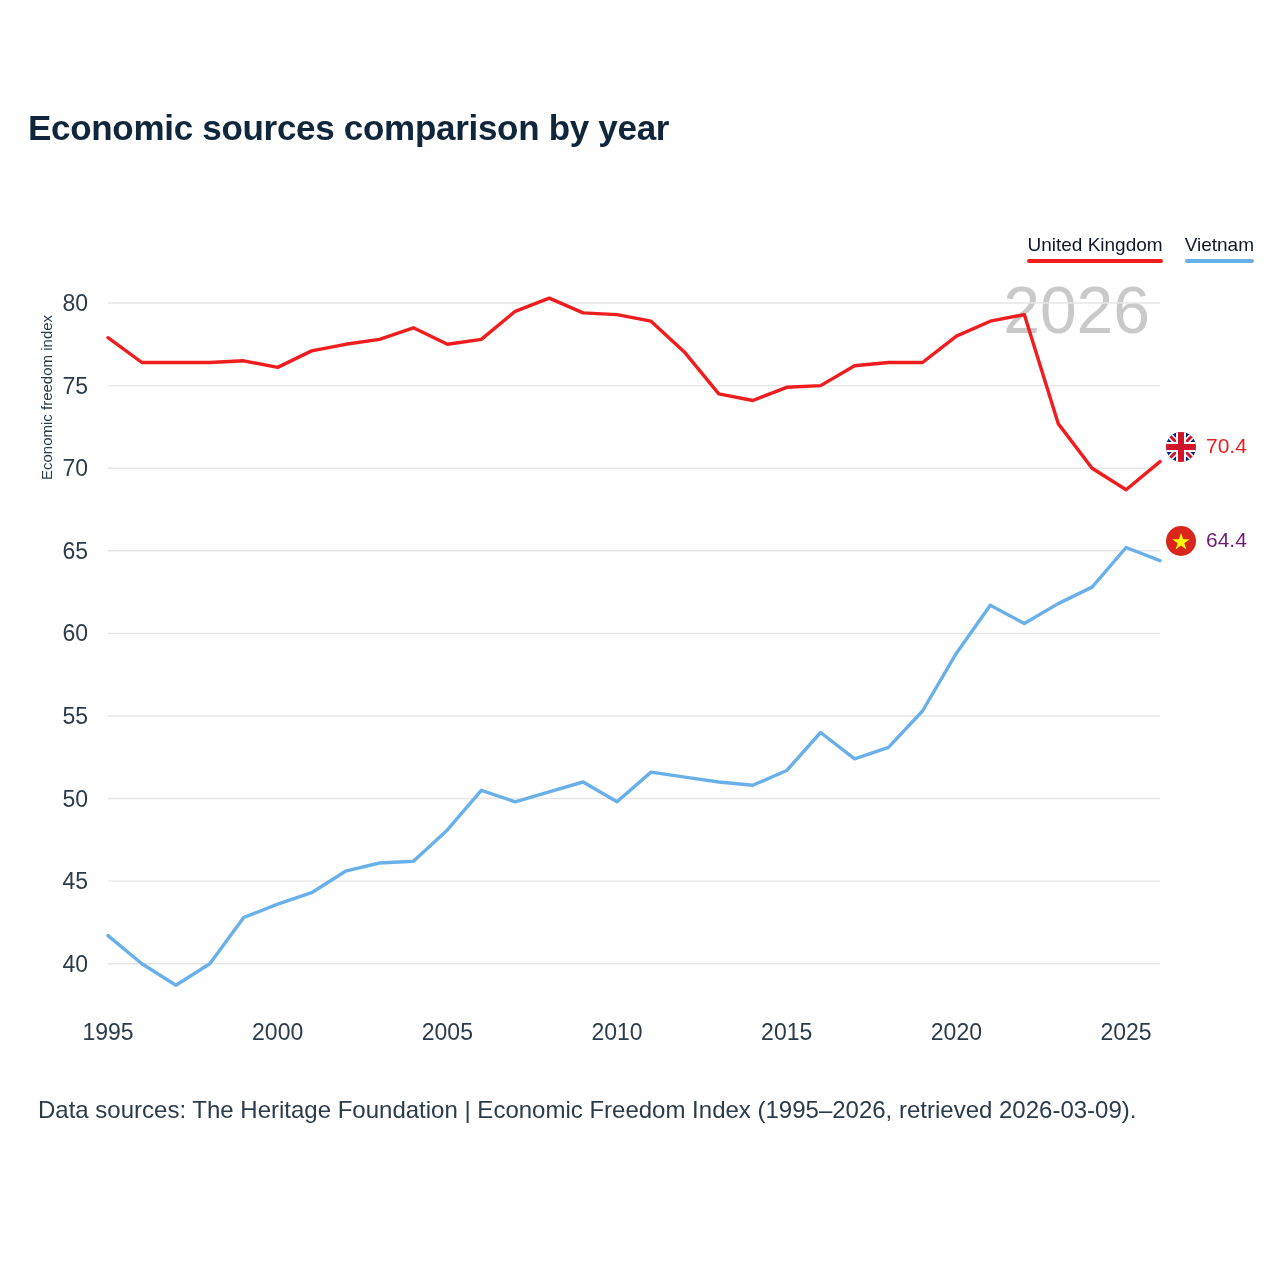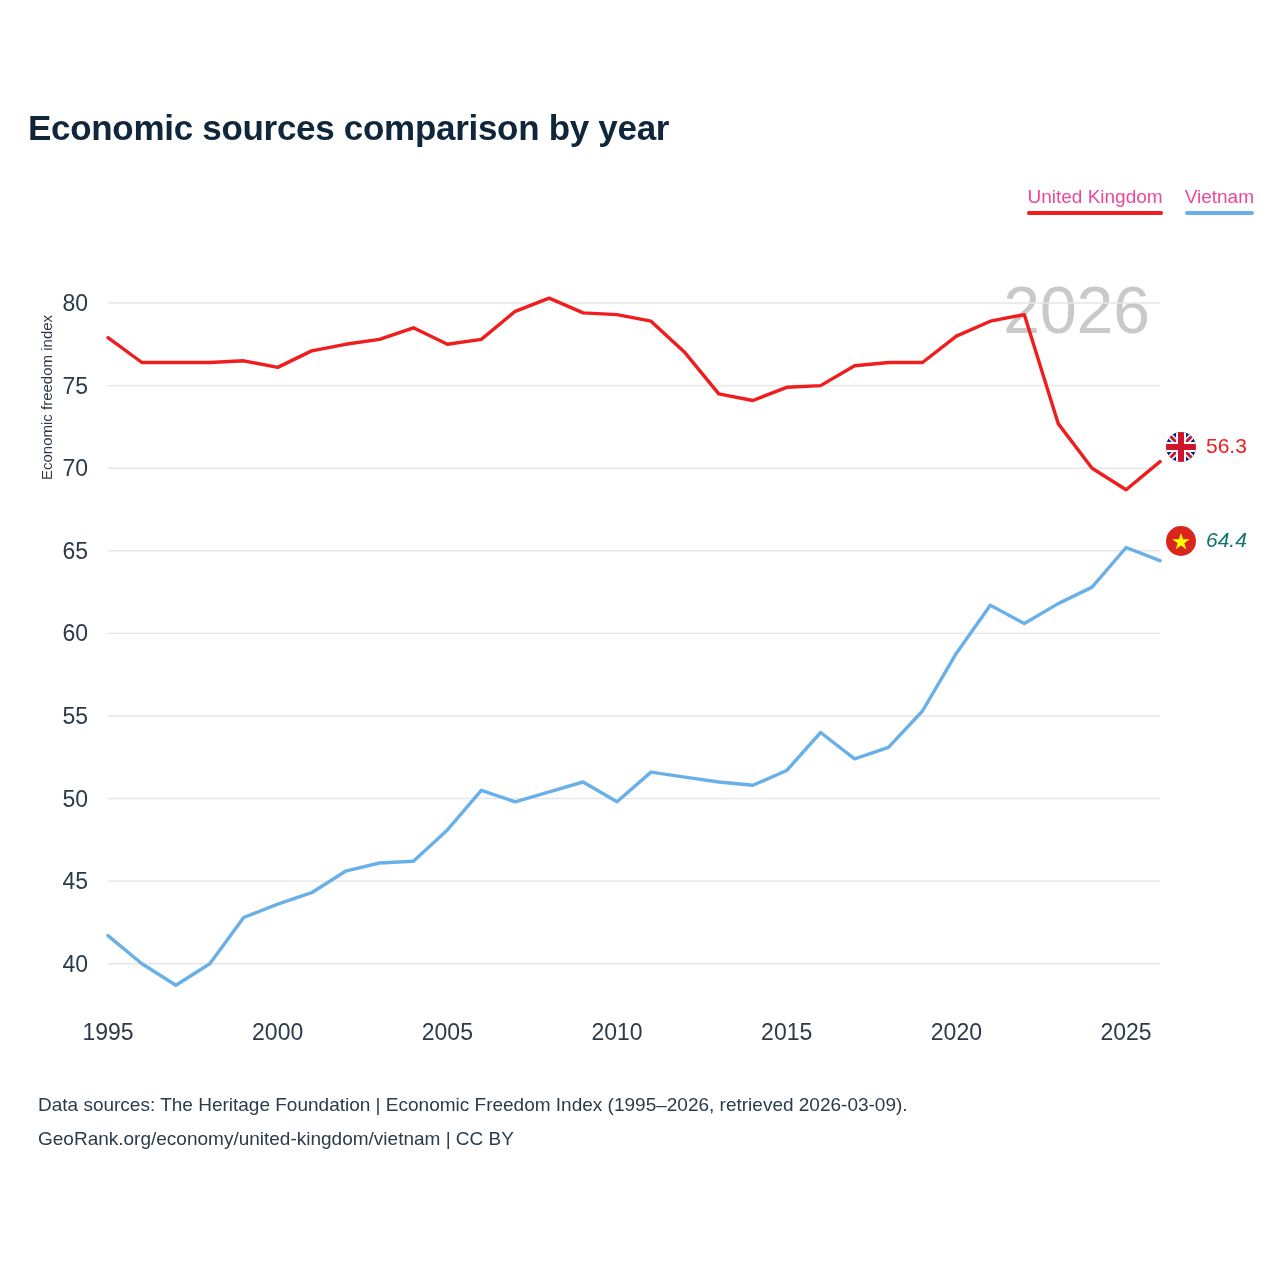--- a/index.html
+++ b/index.html
@@ -27,24 +27,25 @@
   #legend {
     position: absolute;
     right: 26px;
     top: 186px;
     display: flex;
     gap: 22px;
     align-items: flex-start;
   }
   .legend-item {
     font-size: 19px;
-    color: #ec4899;
+    color: #0f172a;
     padding-bottom: 7px;
     position: relative;
     cursor: pointer;
+    margin-top: 48px;
   }
   .legend-item .underline {
     position: absolute;
     left: 0;
     right: 0;
     bottom: 0;
     height: 4px;
     border-radius: 2px;
   }
   #chart-area {
@@ -70,21 +71,21 @@
     transform: rotate(-90deg);
     transform-origin: left top;
     font-size: 15px;
     color: #2b3b4a;
     white-space: nowrap;
   }
   #footer {
     position: absolute;
     left: 38px;
     top: 1088px;
-    font-size: 19px;
+    font-size: 24px;
     color: #2b3b4a;
     line-height: 1.8;
   }
   .endpoint-label {
     position: absolute;
     font-size: 21px;
   }
   .flag-badge {
     position: absolute;
     width: 30px;
@@ -153,26 +154,25 @@
 
 <div class="flag-badge" style="left:1166px; top:432px;">
   <svg width="30" height="30" viewBox="0 0 60 60">
     <rect width="60" height="60" fill="#00247d"></rect>
     <path d="M0,0 L60,60 M60,0 L0,60" stroke="#fff" stroke-width="12"></path>
     <path d="M0,0 L60,60 M60,0 L0,60" stroke="#cf142b" stroke-width="6"></path>
     <path d="M30,0 L30,60 M0,30 L60,30" stroke="#fff" stroke-width="20"></path>
     <path d="M30,0 L30,60 M0,30 L60,30" stroke="#cf142b" stroke-width="12"></path>
   </svg>
 </div>
-<div class="endpoint-label" style="left:1206px; top:434px; color:#ef1d1d;">56.3</div>
+<div class="endpoint-label" style="left:1206px; top:434px; color:#ef1d1d;">70.4</div>
 
 <div class="flag-badge" style="left:1166px; top:526px;">
   <svg width="30" height="30" viewBox="0 0 60 60">
     <rect width="60" height="60" fill="#da251d"></rect>
     <polygon points="30,14 34.2,26.6 47.4,26.6 36.6,34.4 40.8,47 30,39.2 19.2,47 23.4,34.4 12.6,26.6 25.8,26.6" fill="#ffff00"></polygon>
   </svg>
 </div>
-<div class="endpoint-label" style="left:1206px; top:528px; color:#0f766e;font-style:italic;">64.4</div>
+<div class="endpoint-label" style="left:1206px; top:528px; color:#701a75;">64.4</div>
 
 <div id="footer">
   <div>Data sources: The Heritage Foundation | Economic Freedom Index (1995–2026, retrieved 2026-03-09).</div>
-  <div>GeoRank.org/economy/united-kingdom/vietnam | CC BY</div>
 </div>
 
 </body></html>

